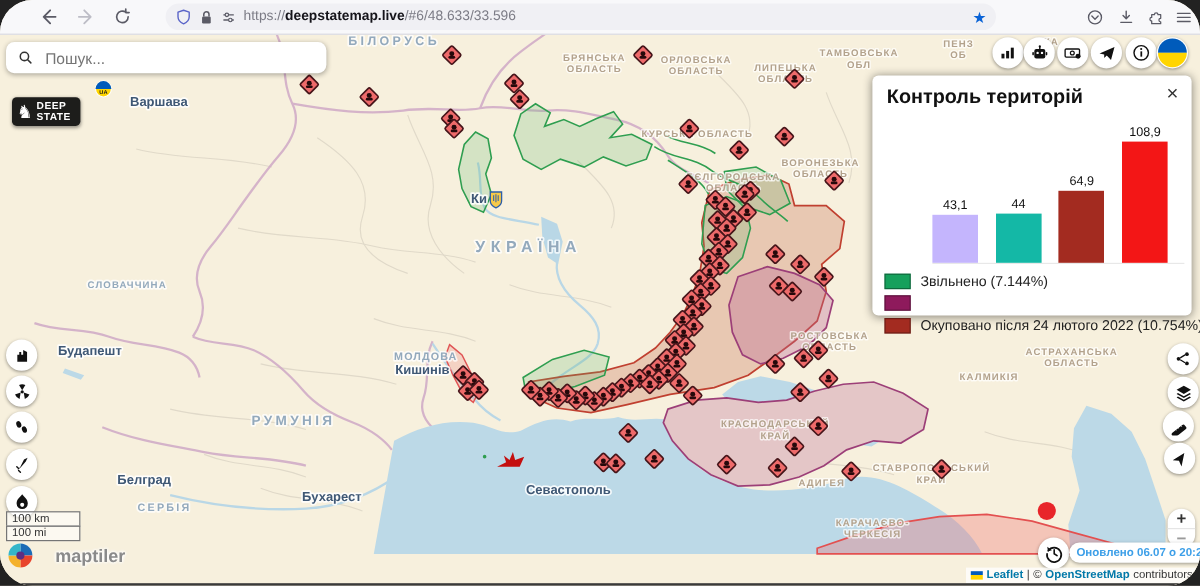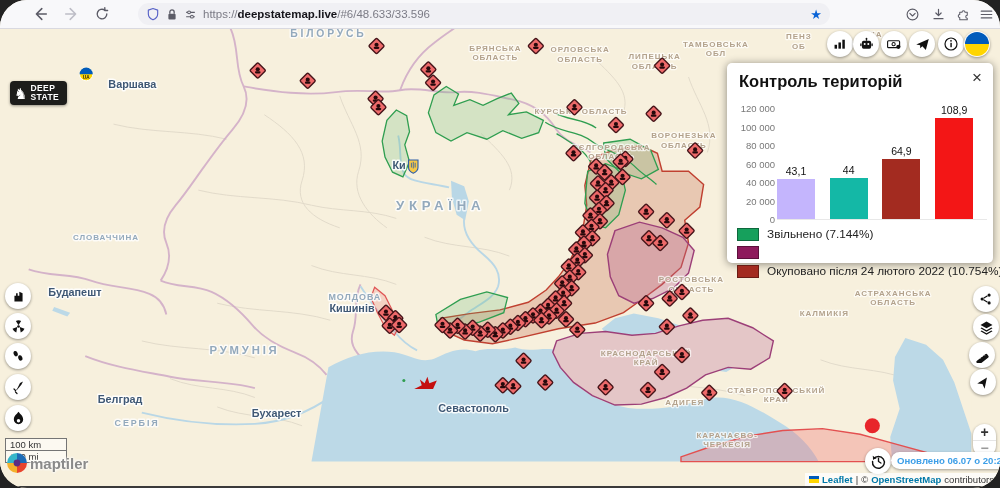--- a/index.html
+++ b/index.html
@@ -35,24 +35,24 @@
   .bar .lbl{position:absolute;top:-14px;width:100%;text-align:center;font-size:10.5px;font-weight:400;color:#111;}
   #legend{position:absolute;left:10px;top:162px;right:6px;}
   .lrow{display:flex;align-items:center;gap:8px;height:18.5px;}
   .sw{width:22px;height:13px;border:1px solid rgba(0,0,0,.35);box-sizing:border-box;flex:none;}
   .ltx{font-size:11.8px;color:#222;white-space:nowrap;}
   
   #zoomctl{position:absolute;left:973px;top:396px;width:23px;height:33px;background:#fff;border-radius:12px;box-shadow:0 1px 3px rgba(0,0,0,.4);z-index:20;text-align:center;}
   #zoomctl .zi{display:block;font-size:14px;font-weight:700;color:#333;height:16px;line-height:17px;border-bottom:1px solid #e5e5e5;}
   #zoomctl .zo{display:block;font-size:14px;font-weight:700;color:#9a9a9a;height:16px;line-height:15px;}
   
-  #scale{position:absolute;left:5px;top:410px;z-index:20;font-size:9.5px;color:#333;}
+  #scale{position:absolute;left:5px;top:398px;z-index:20;font-size:9.5px;color:#333;}
   #scale div{width:62px;background:rgba(255,255,255,.6);border:1.5px solid #757575;box-sizing:border-box;padding:0 0 0 4px;line-height:11px;height:13px;}
   #scale .mi{margin-top:-1.5px;}
-  #maptiler{position:absolute;left:6px;top:424px;z-index:20;display:flex;align-items:center;gap:2px;}
+  #maptiler{position:absolute;left:6px;top:424px;z-index:20;display:flex;align-items:center;gap:18px;}
   #maptiler .word{font-size:15px;font-weight:700;color:#8a8a8a;text-shadow:0 0 3px #fff,0 0 3px #fff,0 0 3px #fff;}
   
   #updpill{position:absolute;left:891px;top:424px;height:17px;background:#fff;border-radius:9px;box-shadow:0 1px 3px rgba(0,0,0,.35);display:flex;align-items:center;gap:5px;padding:0 6px;z-index:25;}
   #updpill .t{font-size:9.6px;font-weight:700;color:#3d9fe8;white-space:nowrap;}
   #histbtn{left:865px;top:420px;z-index:25;}
   #attrib{position:absolute;right:2px;bottom:2px;background:rgba(255,255,255,.75);font-size:9.5px;color:#333;padding:1px 4px;z-index:25;display:flex;align-items:center;gap:3px;}
   #attrib .lnk{color:#0078a8;font-weight:bold;}
   #attrib .flag{width:10px;height:7px;background:linear-gradient(#005bbb 50%,#ffd500 50%);display:inline-block;}
   #bottomstrip{position:absolute;left:0;bottom:0;width:100%;height:2px;background:#3a3a3a;z-index:40;}
   svg{display:block;}
@@ -661,20 +661,27 @@
           <g transform="translate(61,77)">
             <circle cx="0" cy="0" r="7" fill="#ffd500" stroke="#fff" stroke-width="1"></circle>
             <path d="M-7,0 a7,7 0 0 1 14,0 z" fill="#005bbb"></path>
             <text x="0" y="4.6" text-anchor="middle" font-size="5" font-weight="700" fill="#1a1a1a">UA</text>
           </g>
           <circle cx="895" cy="450" r="8" fill="#e8252a"></circle>
           <circle cx="398" cy="402" r="1.6" fill="#2f9e50"></circle>
         </g>
     </svg>
 
+    <div id="searchbox">
+      <svg width="14" height="14" viewBox="0 0 20 20">
+          <circle cx="8.5" cy="8.5" r="5.5" stroke="#333" stroke-width="2" fill="none"></circle>
+          <path d="M12.8 12.8 L17 17" stroke="#333" stroke-width="2" stroke-linecap="round"></path>
+        </svg>
+      <input type="text" value="" placeholder="Пошук..." style="">
+    </div>
 
     <div id="ds-logo">
       <span class="kn">♞</span>
       <span class="tx"><span>DEEP</span><br><span>STATE</span></span>
     </div>
 
     <div class="cbtn" style="left:827px;top:3px">
       <svg width="14" height="14" viewBox="0 0 18 18">
           <rect x="2" y="10" width="3.2" height="5" fill="#111"></rect>
           <rect x="7" y="7" width="3.2" height="8" fill="#111"></rect>
@@ -782,29 +789,20 @@
         </svg>
     </div>
     <div id="zoomctl">
       <span class="zi">+</span>
       <span class="zo">−</span>
     </div>
 
     <div id="panel">
       <div id="p-title">Контроль територій</div>
       <div id="p-close">×</div>
-      <div id="yticks">
-          <div class="ytick" style="top: 40px;">120 000</div>
-          <div class="ytick" style="top: 58.5px;">100 000</div>
-          <div class="ytick" style="top: 77px;">80 000</div>
-          <div class="ytick" style="top: 95.5px;">60 000</div>
-          <div class="ytick" style="top: 114px;">40 000</div>
-          <div class="ytick" style="top: 132.5px;">20 000</div>
-          <div class="ytick" style="top: 151px;">0</div>
-        </div>
       <div id="bars">
           <div class="bar" style="left: 0px; height: 39.8675px; background: #c4b5fd;">
             <div class="lbl">43,1</div>
           </div>
           <div class="bar" style="left: 52.7px; height: 40.7px; background: #14b8a6;">
             <div class="lbl">44</div>
           </div>
           <div class="bar" style="left: 105.4px; height: 60.0325px; background: rgb(163, 43, 32);">
             <div class="lbl">64,9</div>
           </div>

